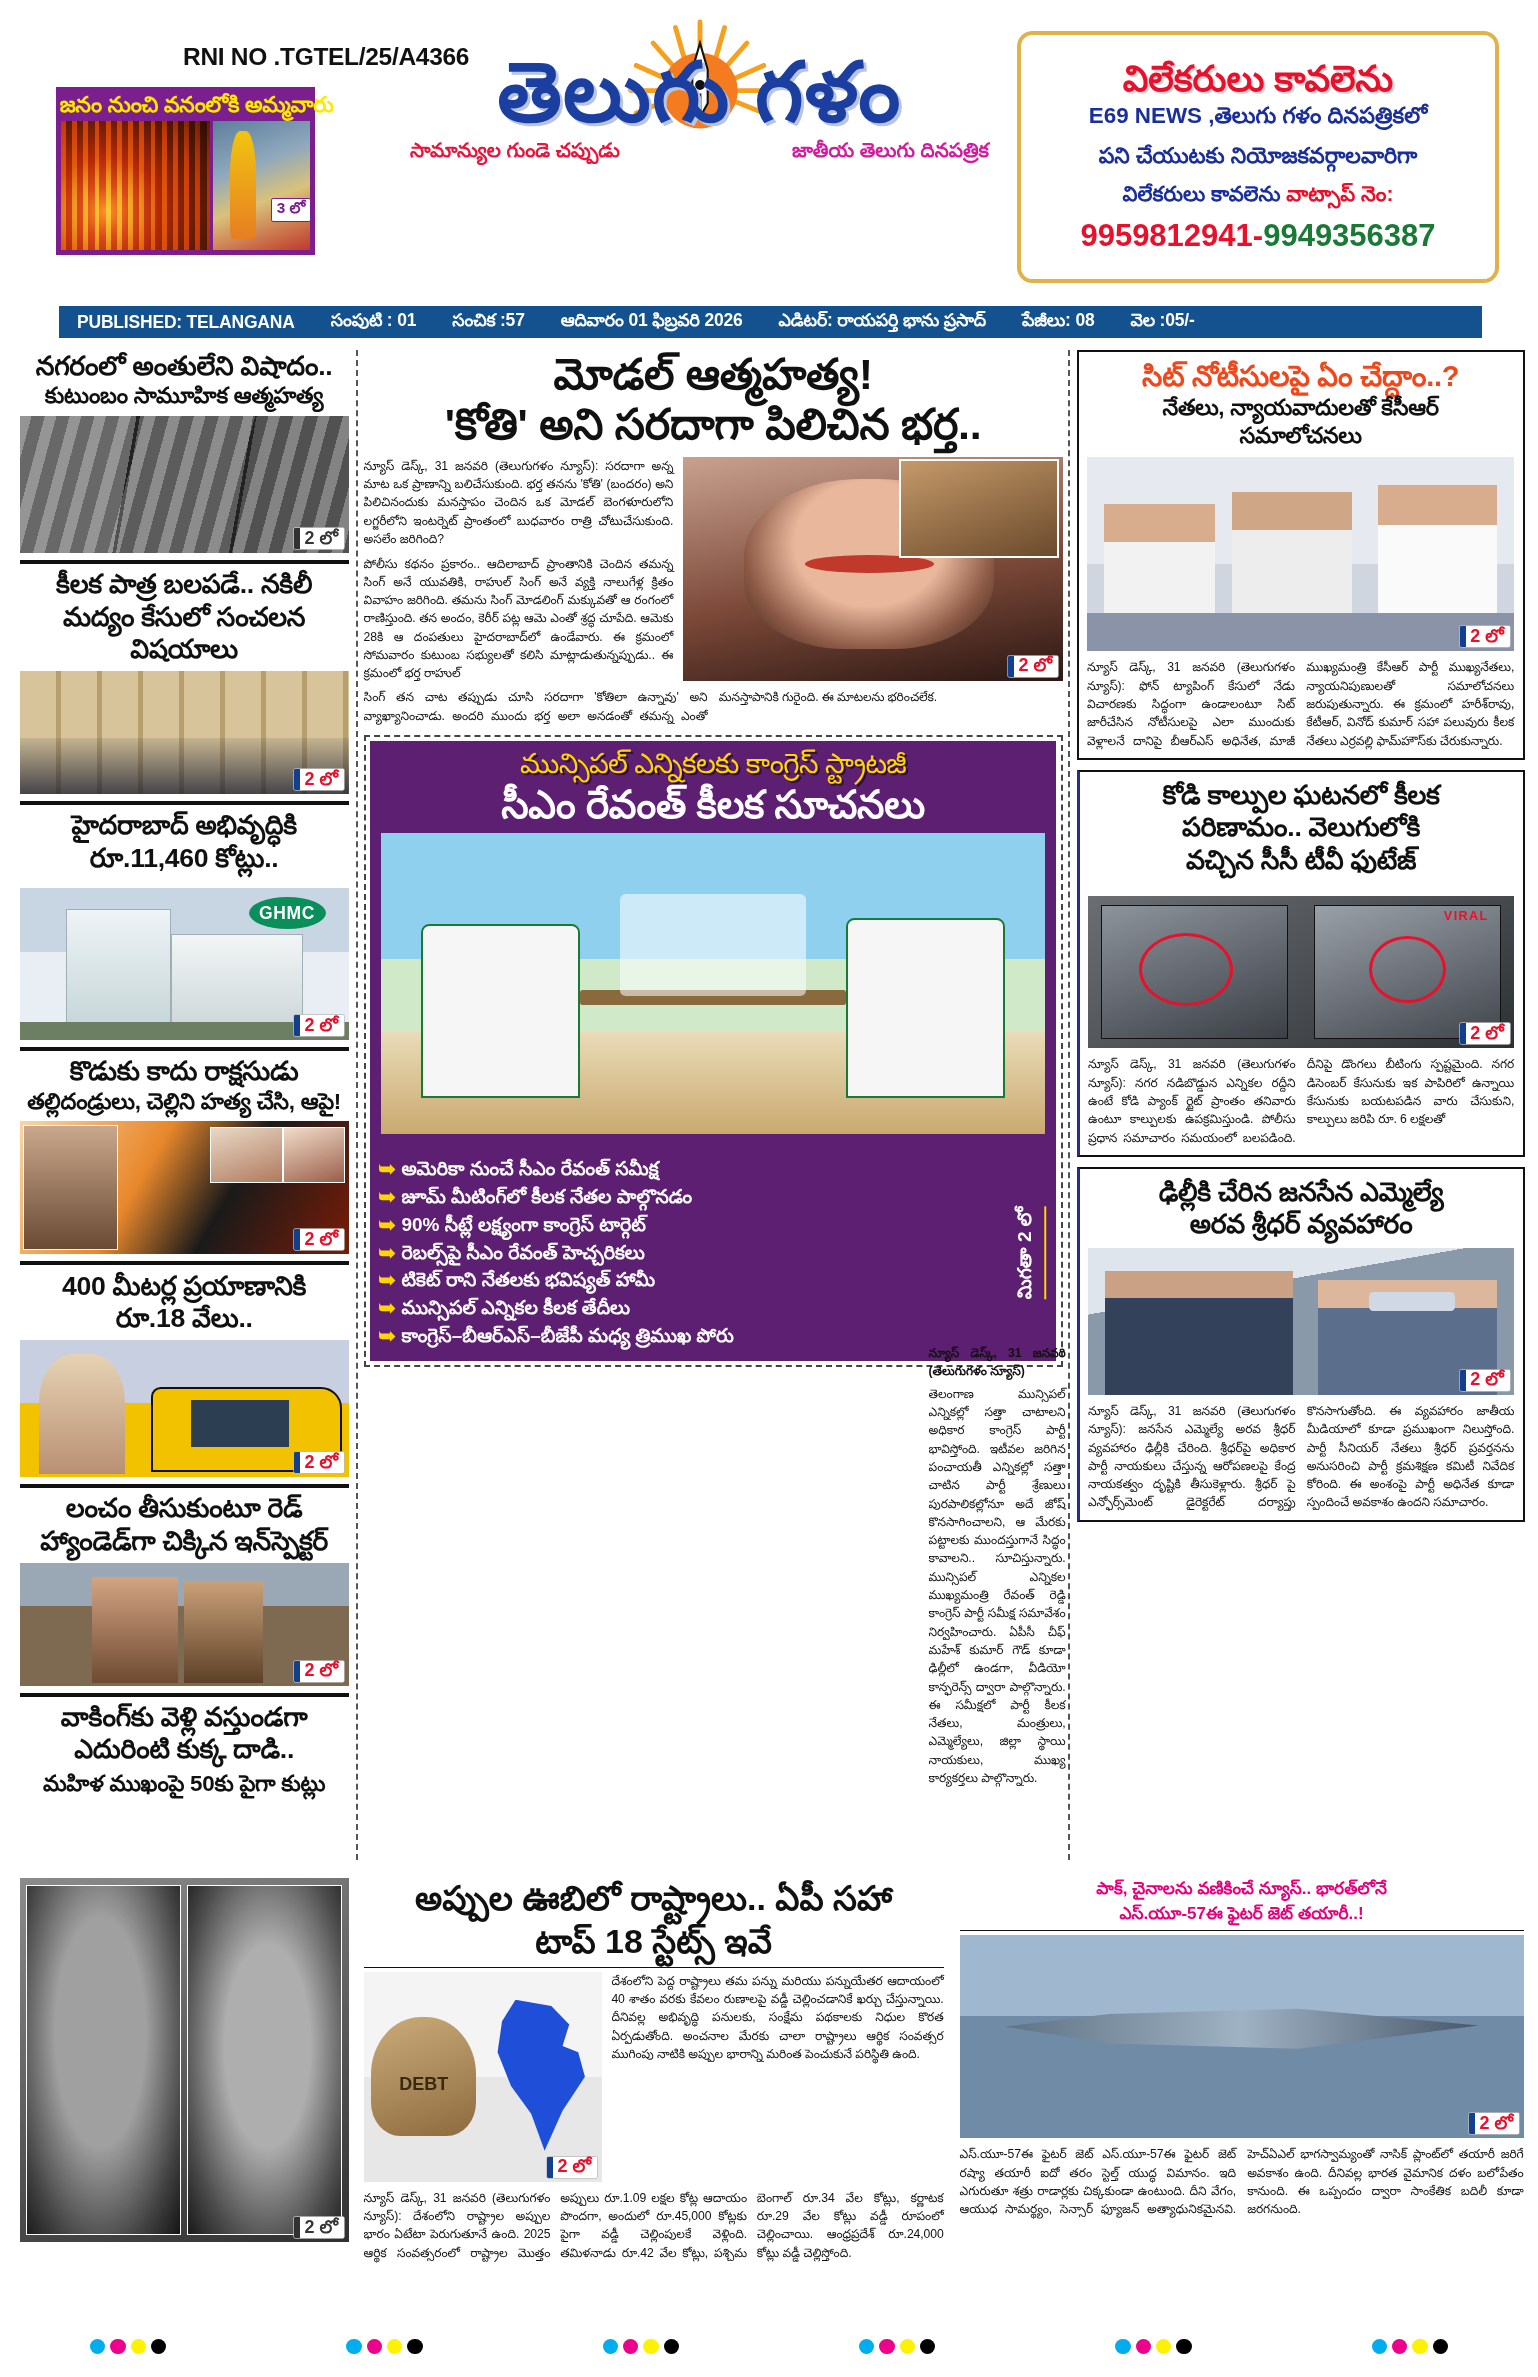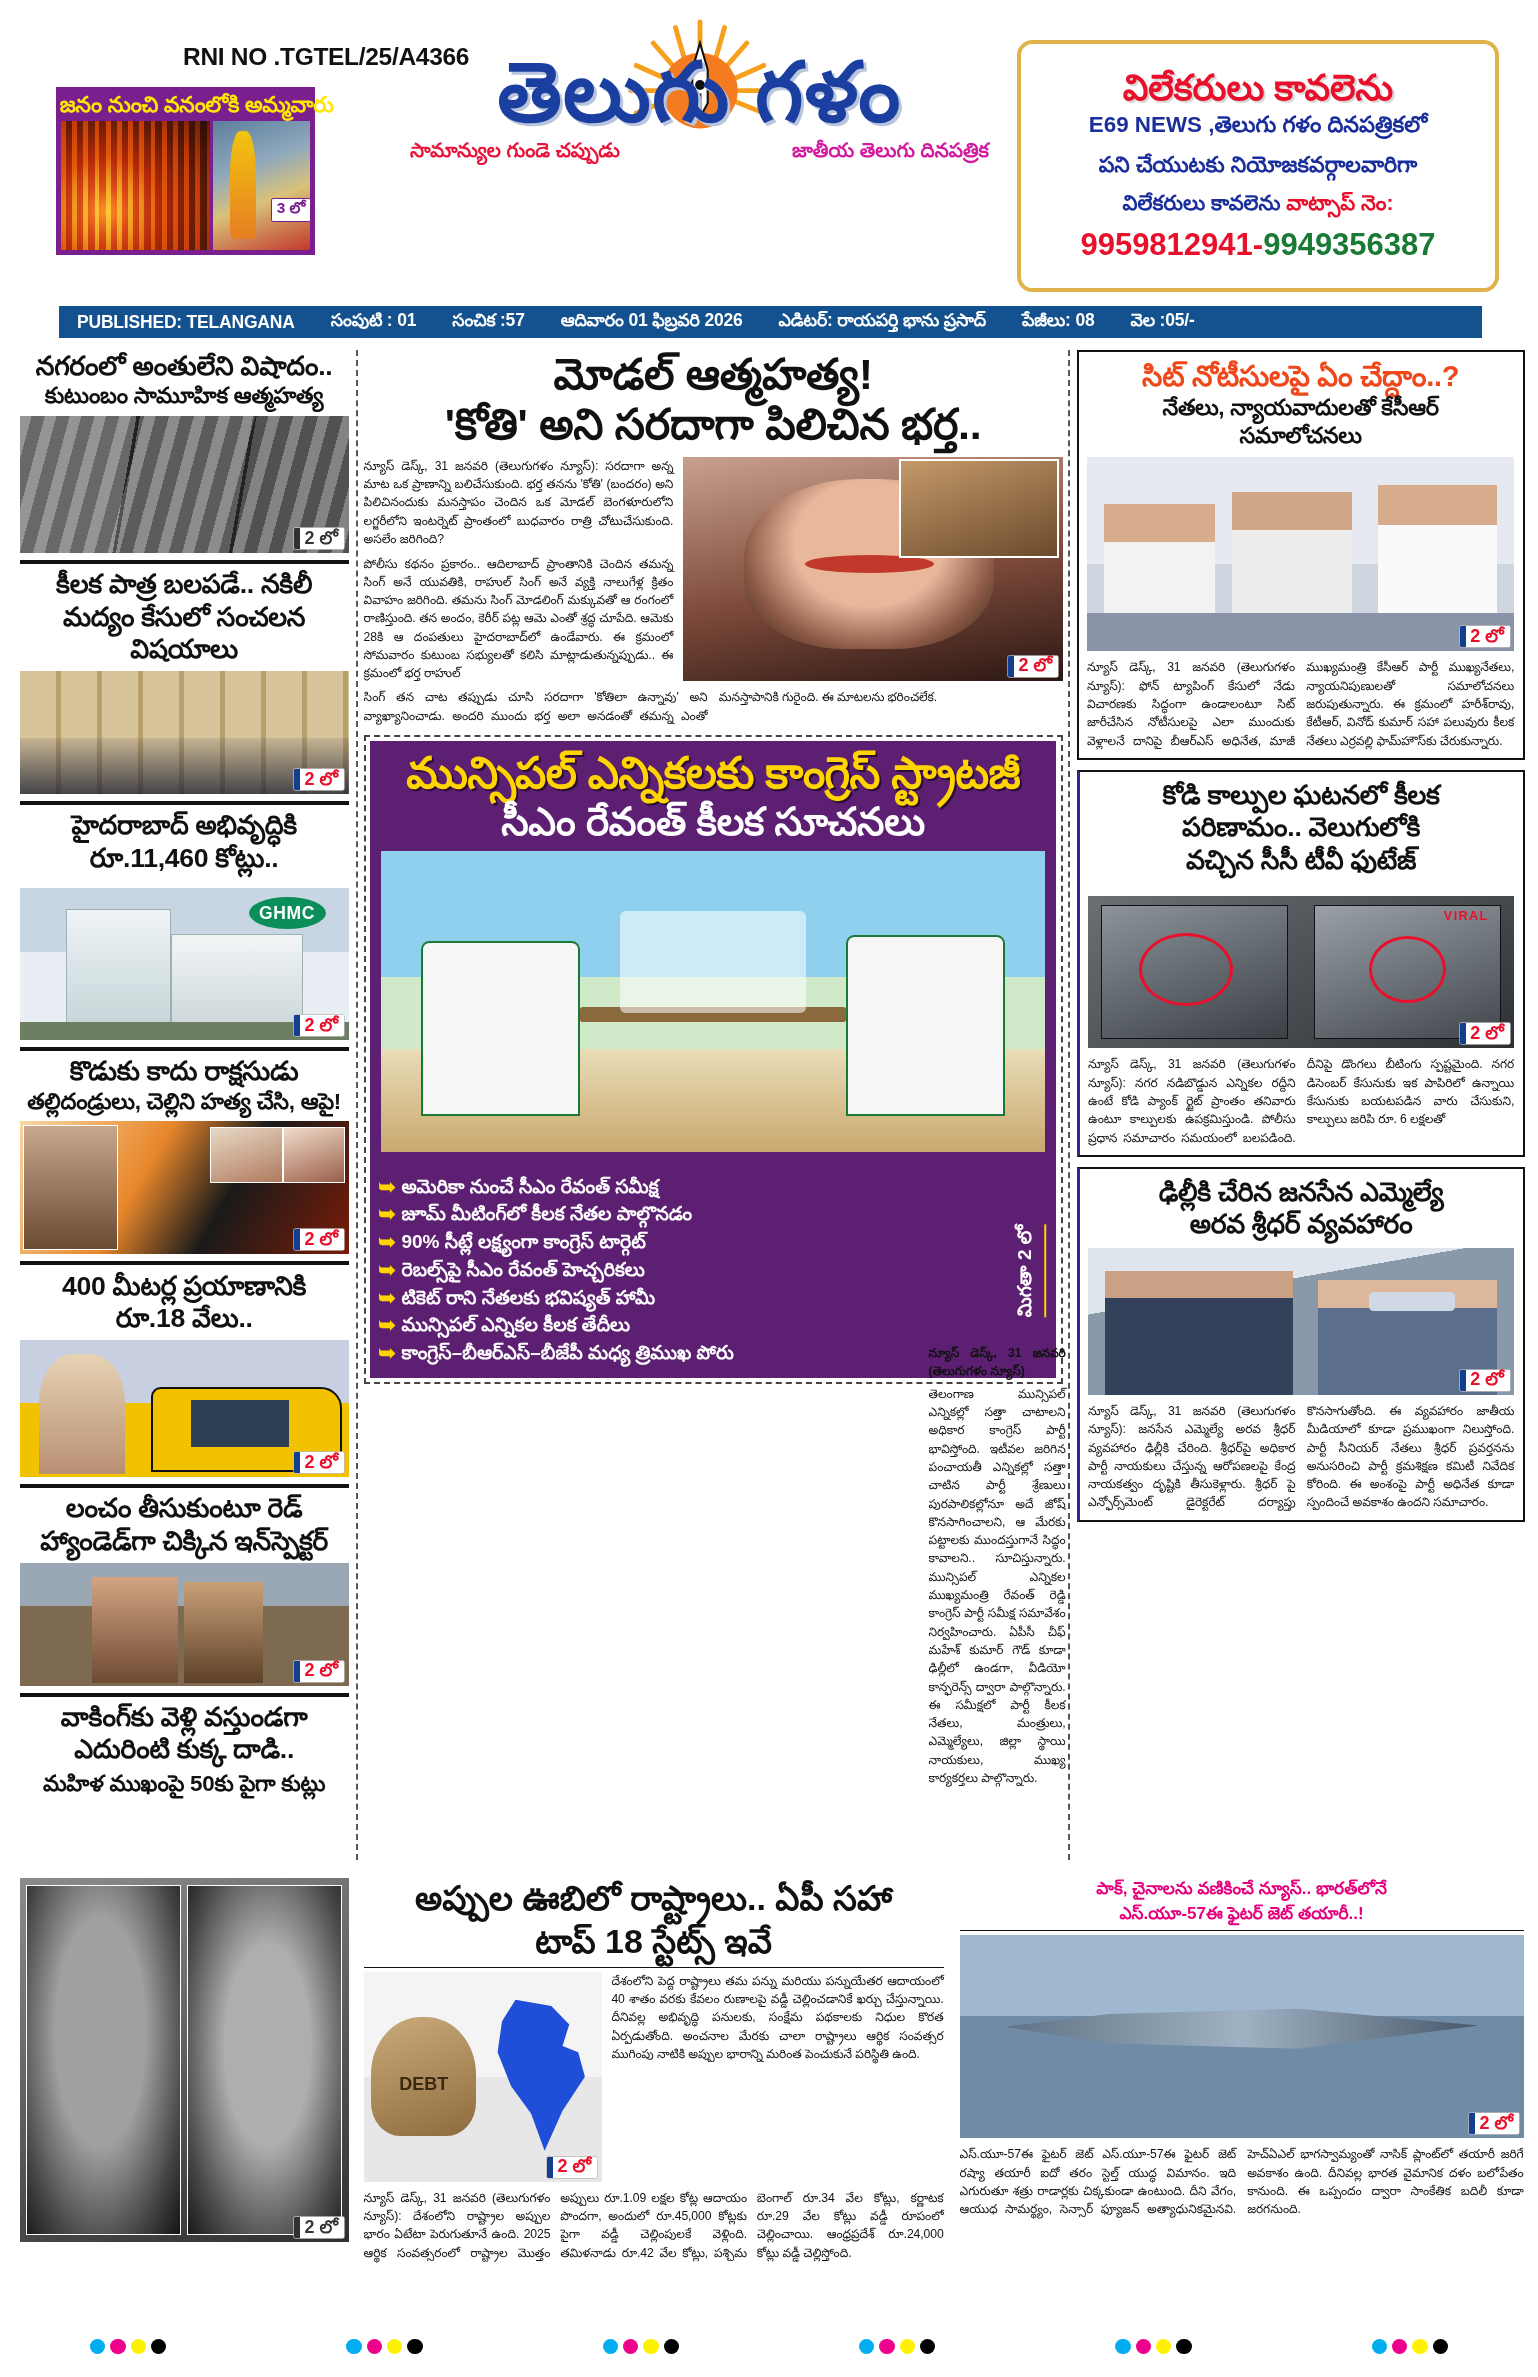--- a/index.html
+++ b/index.html
@@ -76,21 +76,20 @@
   }
   .tagline-l { color:#e8163c; font-size:20px; font-weight:bold; white-space:nowrap;}
   .tagline-r { color:#d31ba0; font-size:20px; font-weight:bold; white-space:nowrap;}
 
   .ad-box {
     position:absolute; left:1017px; top:31px; width:482px; height:252px;
     background:#fff; border:4.9px solid #e0b24a; border-radius:15.4px;
     box-shadow:0 0 0 2.1px #fff inset;
     display:flex; flex-direction:column; align-items:center; justify-content:center;
     padding:4.2px 9.8px;
-    margin-top:9px;
   }
   .ad-l1 { color:#e8102a; font-size:36px; font-weight:bold; line-height:1.05; white-space:nowrap;
            text-shadow:2.1px 2.1px 0 #d8d8d8; }
   .ad-l2 { color:#1b2f9c; font-size:22.4px; font-weight:bold; margin-top:5.6px; white-space:nowrap; }
   .ad-l3 { color:#1b2f9c; font-size:22px; font-weight:bold; margin-top:8.4px; white-space:nowrap; }
   .ad-l4 { margin-top:8.4px; font-size:21px; font-weight:bold; white-space:nowrap; }
   .ad-l4 .b { color:#1b2f9c; } .ad-l4 .r { color:#e8102a; }
   .ad-phone { margin-top:7px; font-size:31px; font-weight:bold; white-space:nowrap; }
   .ad-phone .p1 { color:#e8102a; } .ad-phone .p2 { color:#1a7a35; }
 
@@ -165,21 +164,21 @@
   .mid-lead .pics { flex:1.25; position:relative; }
 
   
   .congress-wrap {
     border:2.1px dashed #444; padding:4.2px; margin-top:9.8px;
   }
   .congress-ban {
     background:#5d1f72; padding:8.4px 7px 11.2px;
   }
   .congress-t1 {
-    color:#ffd400; font-size:44px; font-weight:bold; text-align:center;
+    color:#ffd400; font-size:28px; font-weight:normal; text-align:center;
     line-height:1.08; letter-spacing:-0.7px; white-space:nowrap;
     text-shadow:2.1px 2.1px 0 #2b0d36;
   }
   .congress-t2 {
     color:#ffffff; font-size:39px; font-weight:bold; text-align:center;
     line-height:1.1; margin-top:4.2px; letter-spacing:-0.3px; white-space:nowrap;
   }
   .congress-img { height:301px; margin:7px 4.2px 0; position:relative; overflow:hidden; }
   .bullets-row { display:flex; }
   .bullets {

